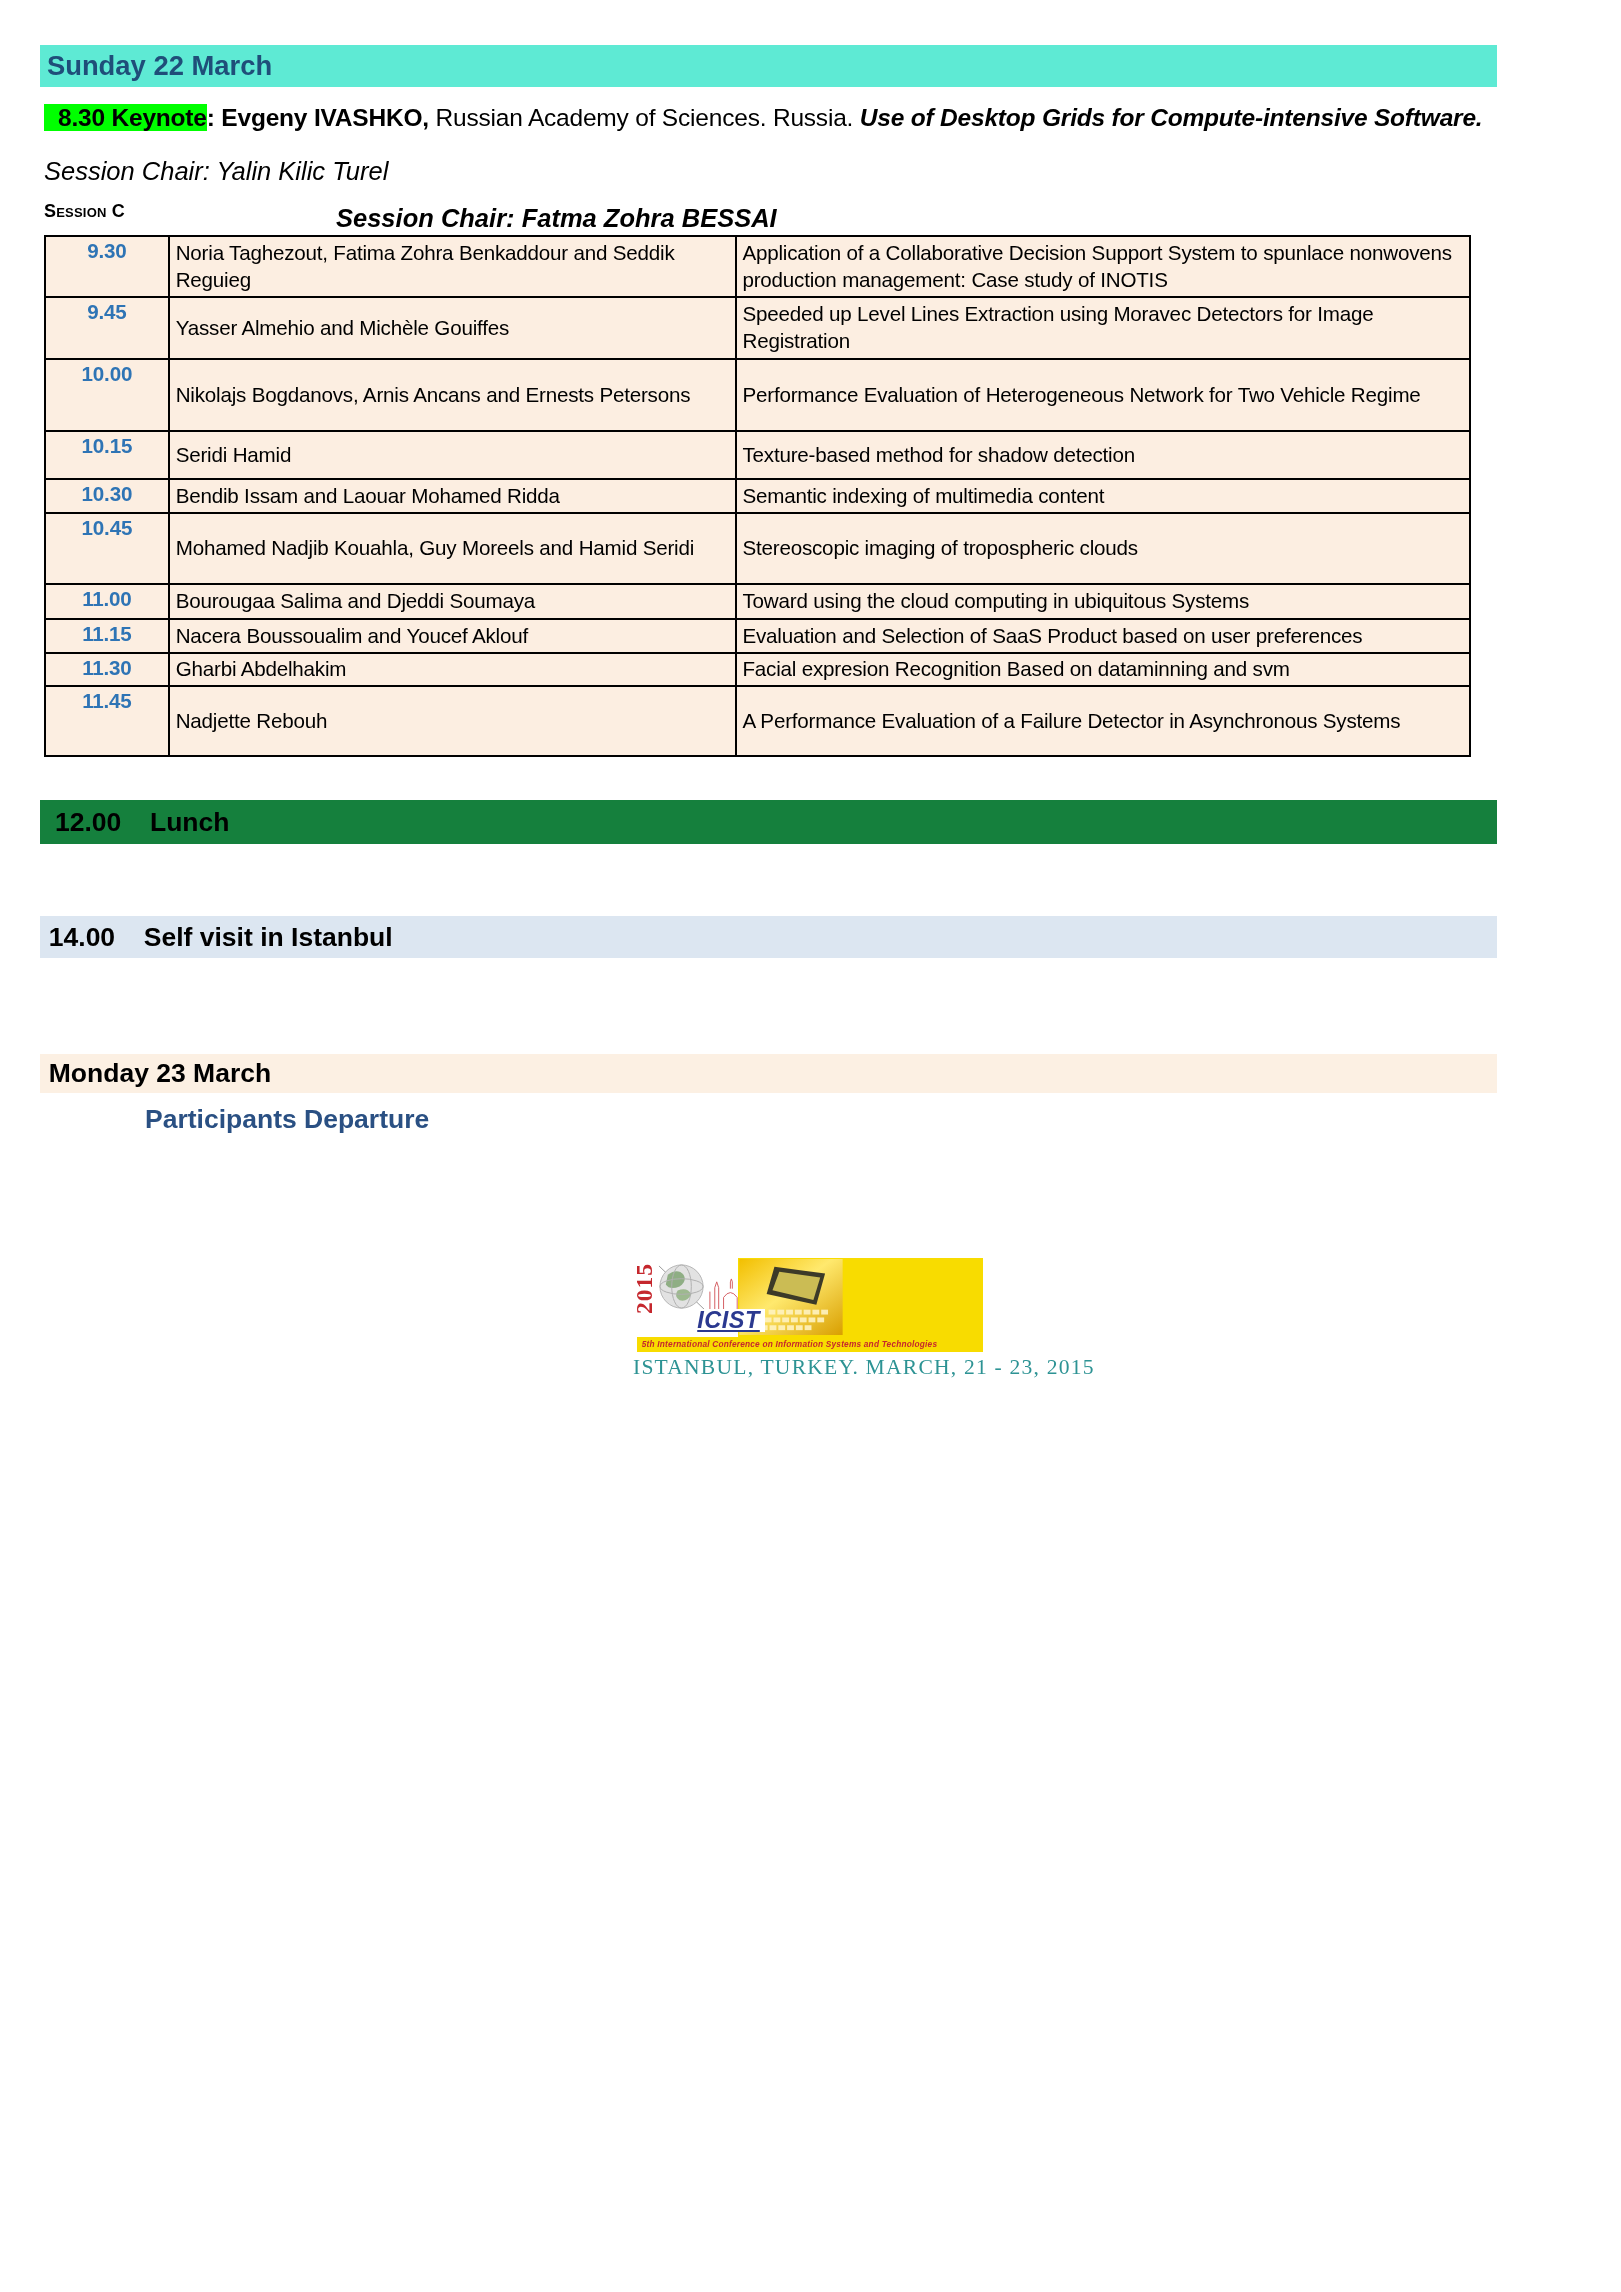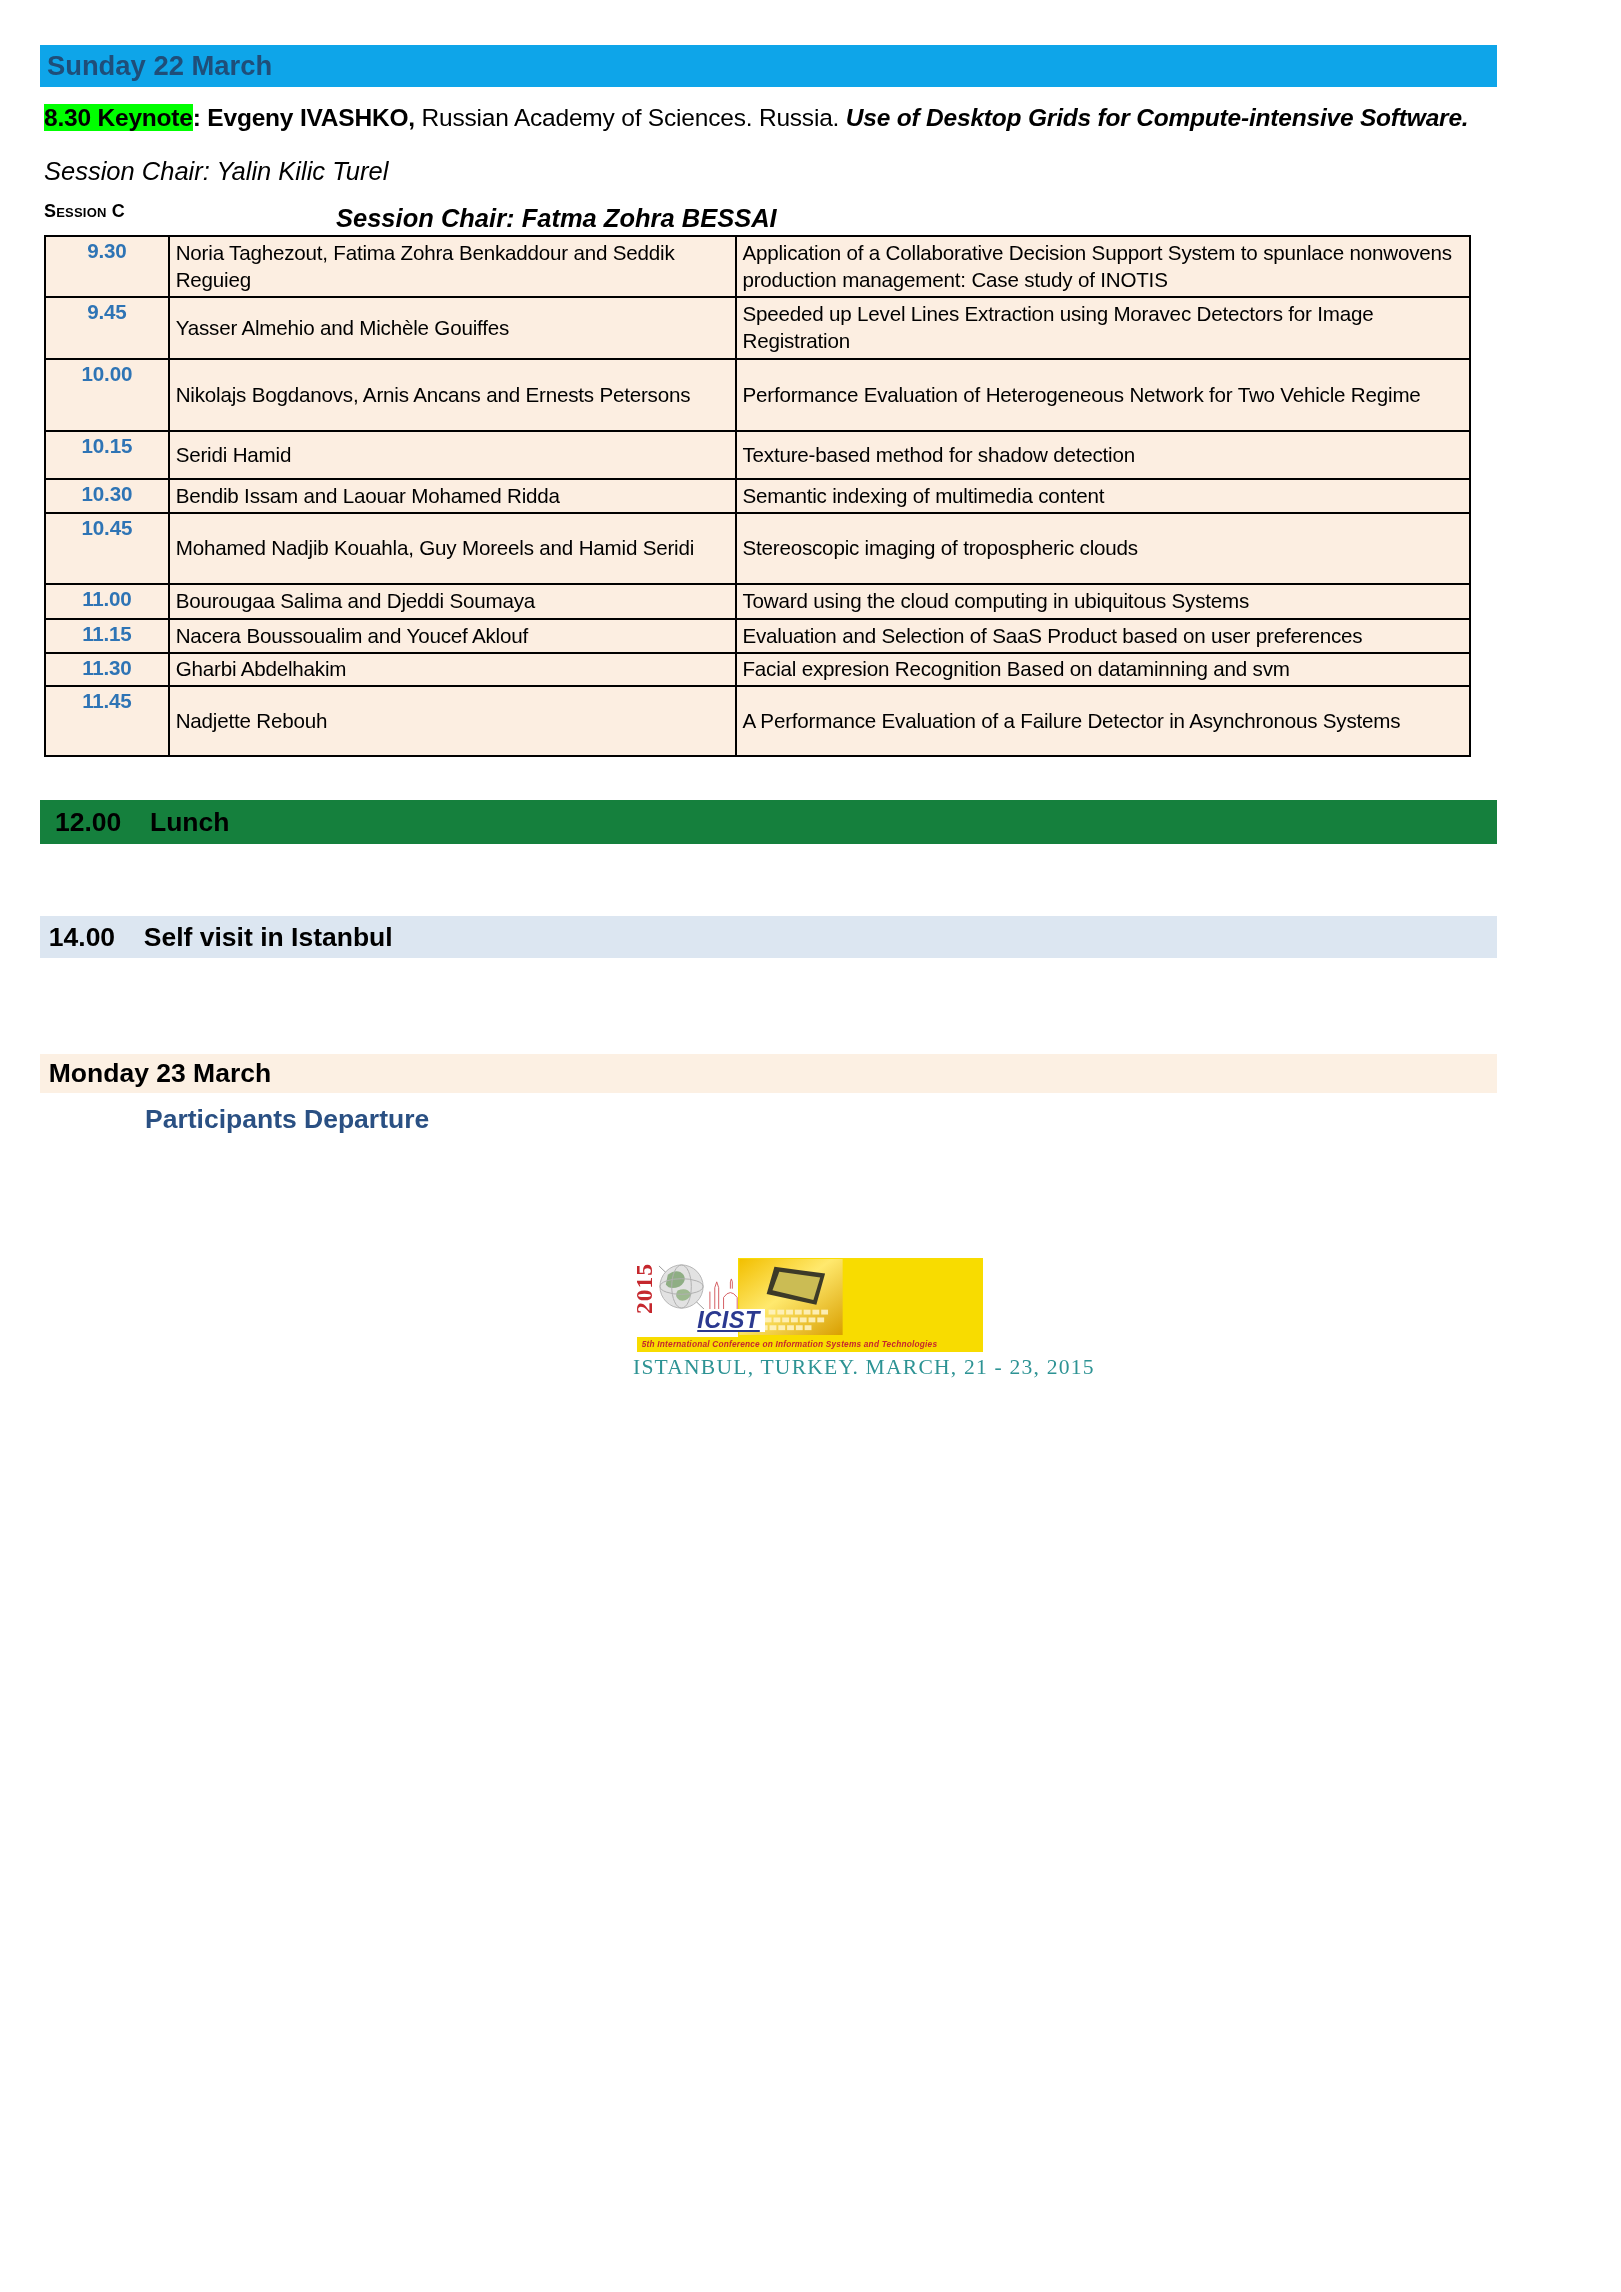--- a/index.html
+++ b/index.html
@@ -2,29 +2,29 @@
 <html><head>
 <meta charset="utf-8">
 <style>
   html,body{margin:0;padding:0;background:#ffffff;}
   .page{position:relative;width:1621px;height:2293px;background:#ffffff;
         font-family:"Liberation Sans",sans-serif;color:#000;overflow:hidden;}
 
   
   .bar{position:absolute;left:40px;width:1457px;display:flex;align-items:center;
        font-weight:bold;box-sizing:border-box;}
-  .bar-sunday{top:45px;height:42px;background:#0ea5e9;color:#1F4E79;font-size:27.4px;padding-left:6.9px;}
+  .bar-sunday{top:45px;height:42px;background:#5eead4;color:#1F4E79;font-size:27.4px;padding-left:6.9px;}
   .bar-lunch{top:800px;height:44px;background:#15803d;color:#000;font-size:26.5px;padding-left:15px;}
   .bar-visit{top:916px;height:42px;background:#DCE6F1;color:#000;font-size:26.5px;padding-left:8.8px;}
   .bar-monday{top:1054px;height:39px;background:#FCF0E3;color:#000;font-size:26.5px;padding-left:8.8px;}
   .bar .t{display:inline-block;width:95px;}
 
   
   .keynote{position:absolute;left:44px;top:104px;font-size:24.5px;letter-spacing:-0.2px;white-space:nowrap;}
-  .hl{background:#00FF00;font-weight:bold;}
+  .hl{background:#00FF00;font-weight:bold;padding-left:14px;}
   .b{font-weight:bold;}
   .bi{font-weight:bold;font-style:italic;}
   .chair1{position:absolute;left:44px;top:157px;font-style:italic;font-size:25.5px;}
   .session-label{position:absolute;left:44px;top:201px;font-variant:small-caps;
                  font-weight:bold;font-size:18px;letter-spacing:0.2px;}
   .chair2{position:absolute;left:336px;top:204px;font-weight:bold;font-style:italic;font-size:25.5px;}
 
   
   table.program{position:absolute;left:44px;top:235px;width:1413px;border-collapse:collapse;
                 background:#FCEEE1;border:2.9px solid #000;table-layout:fixed;}

